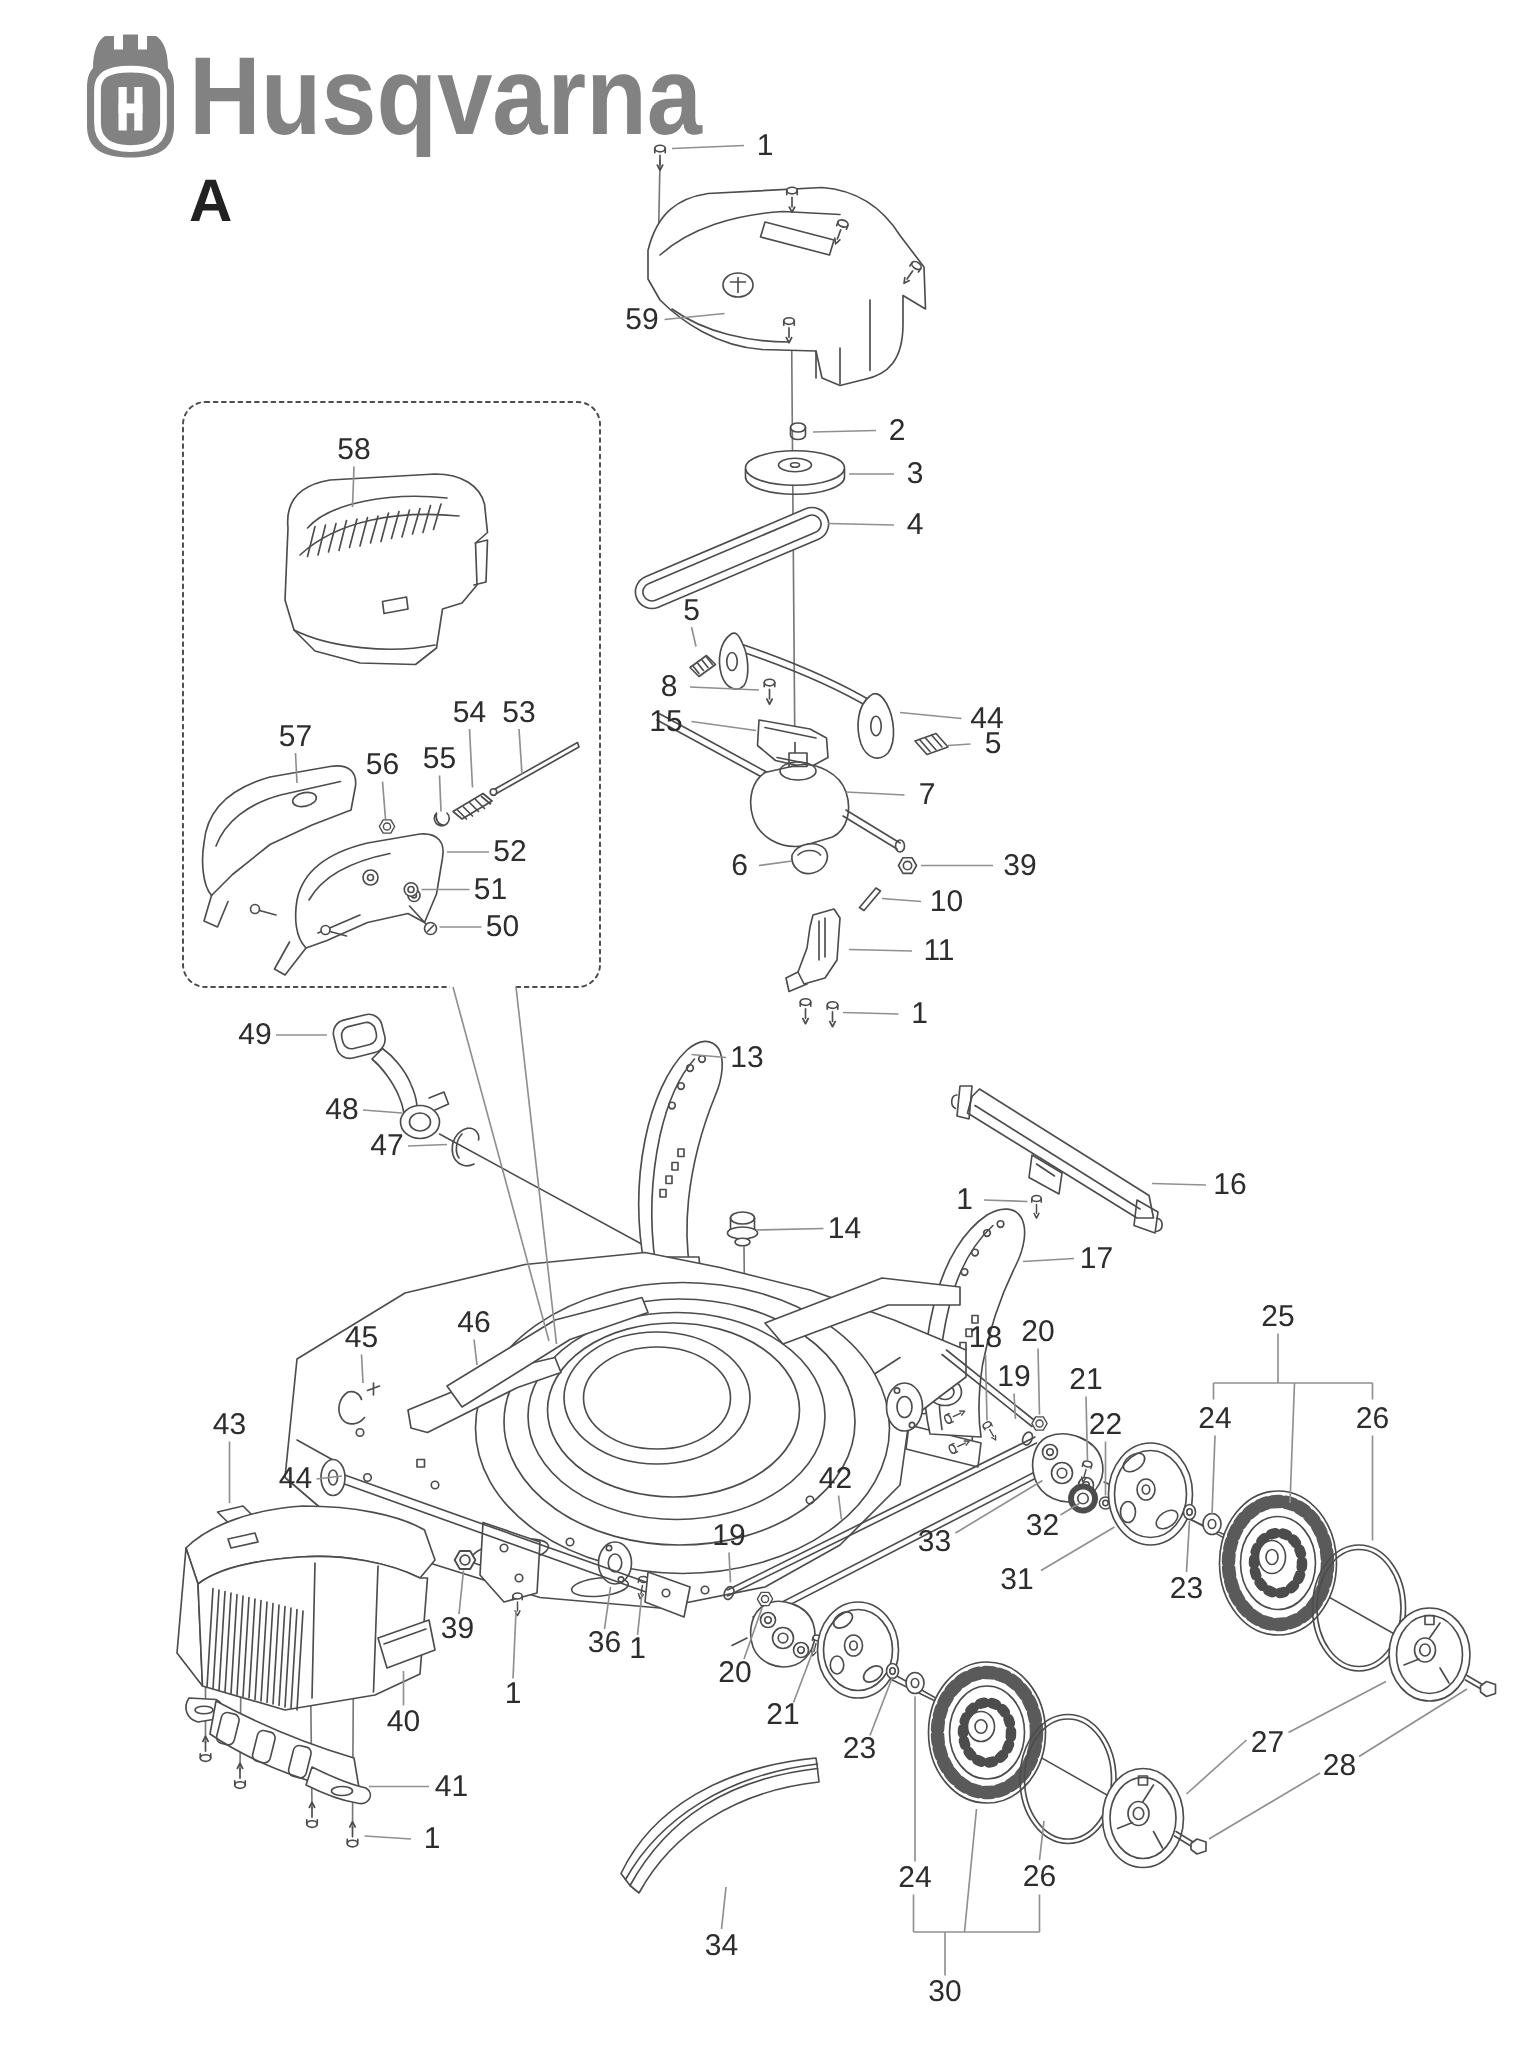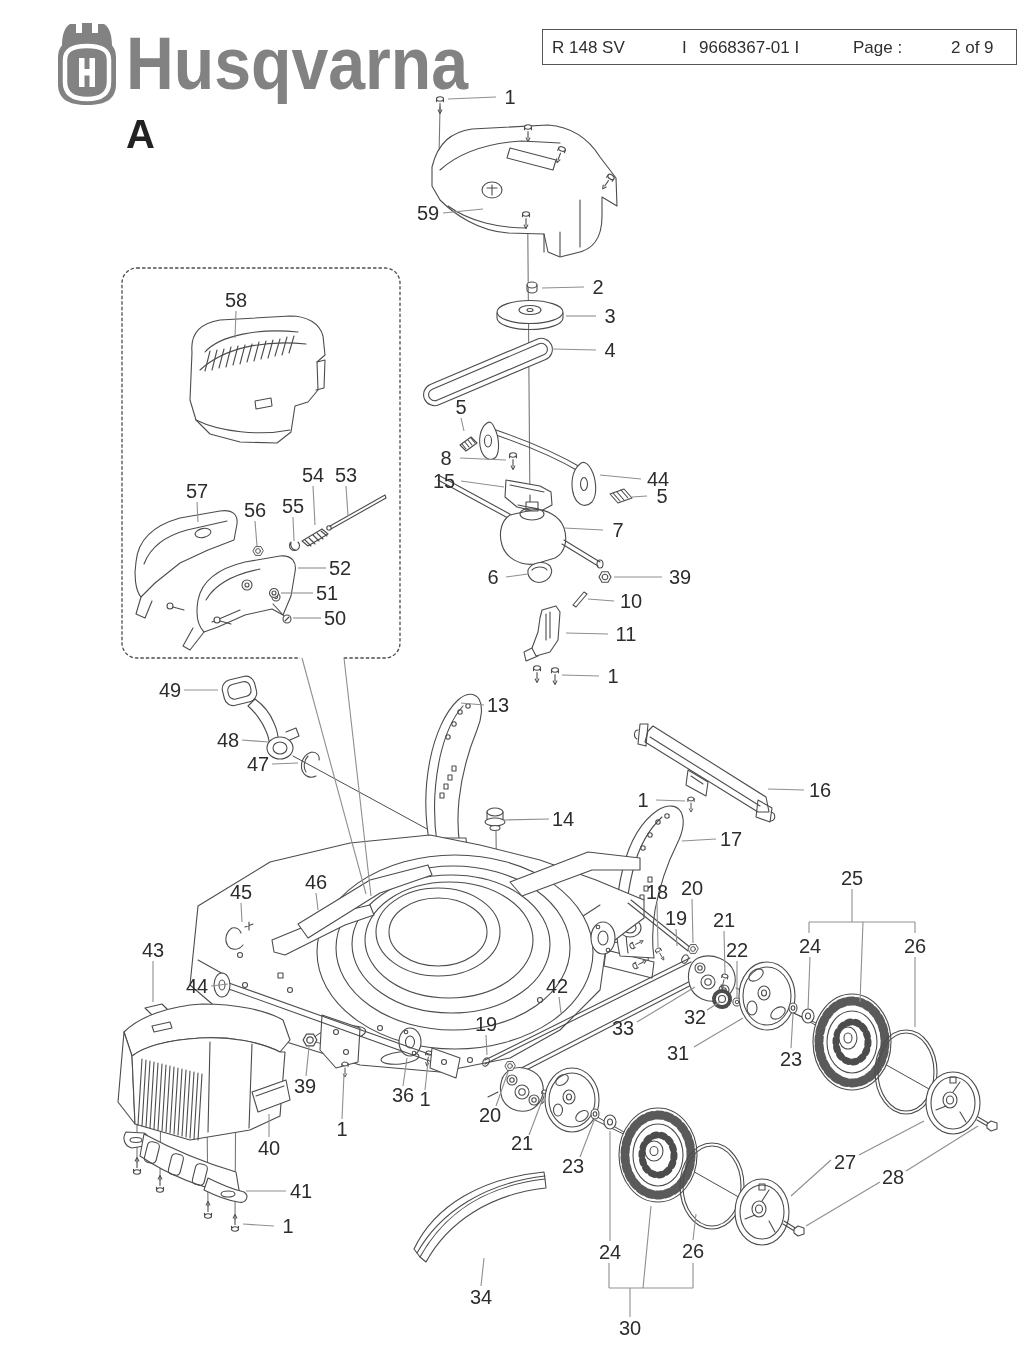--- a/index.html
+++ b/index.html
@@ -28,27 +28,20 @@
       <path d="M14,36 C14,24 17,17 22,14 L28,14 L28,23 L34,23 L34,13 L44,13 L44,23 L50,23 L50,14 L56,14 C61,17 64,24 64,36 Z" fill="#828282"></path>
       <path d="M10,48 C10,34 18,29 39,29 C60,29 68,34 68,48 L68,74 C68,89 58,95 39,95 C20,95 10,89 10,74 Z" fill="#828282"></path>
       <path d="M17,50 C17,40 24,36 39,36 C54,36 61,40 61,50 L61,72 C61,84 53,89 39,89 C25,89 17,84 17,72 Z" fill="none" stroke="#fff" stroke-width="4.5"></path>
       <rect x="31" y="48" width="5.5" height="29" fill="#fff"></rect>
       <rect x="41.5" y="48" width="5.5" height="29" fill="#fff"></rect>
       <rect x="31" y="59" width="16" height="6.5" fill="#fff"></rect>
     </g>
     <text x="78" y="79" font-size="74" font-weight="bold" fill="#828282" font-family="Liberation Sans, sans-serif" textLength="342" lengthAdjust="spacingAndGlyphs">Husqvarna</text>
   </svg>
 
-  <div id="header-box">
-    <span id="hb-model">R 148 SV</span>
-    <span id="hb-bar">I</span>
-    <span id="hb-pn">9668367-01 I</span>
-    <span id="hb-pagelabel">Page :</span>
-    <span id="hb-pageval">2 of 9</span>
-  </div>
 
   <div id="section-letter">A</div>
 
   <svg id="diagram" width="1024" height="1370" viewBox="0 0 1024 1370">
     <defs>
       <g id="scr" stroke="#4c4c4c" stroke-width="1.1" fill="#fff">
         <ellipse cx="0" cy="0" rx="3.5" ry="2.2"></ellipse>
         <path d="M-3.5,0 L-3.5,2.8 M3.5,0 L3.5,2.8 M0,4.5 L0,11 M-1.8,11 L0,14.5 L1.8,11" fill="none"></path>
       </g>
       <g id="nutsym" stroke="#4c4c4c" stroke-width="1.1" fill="#fff">

